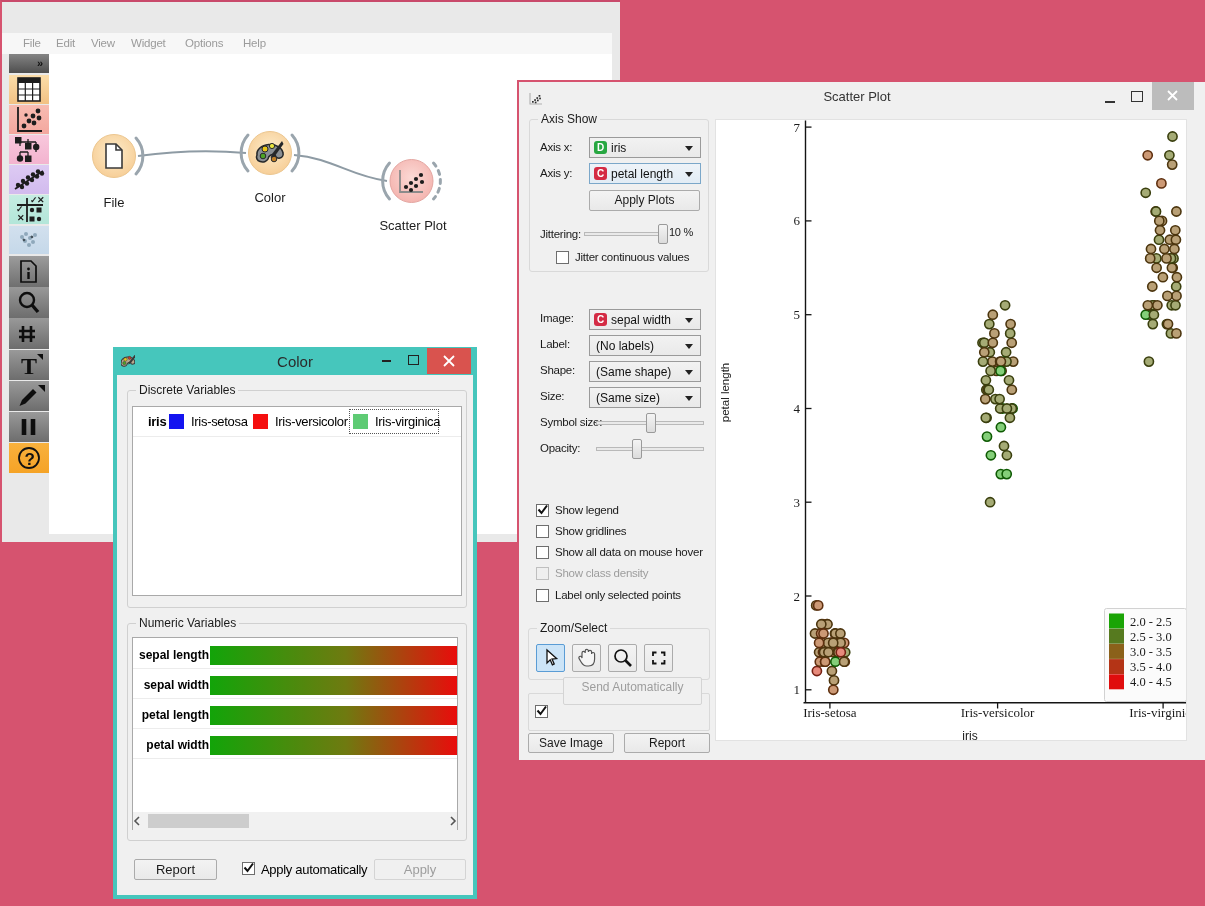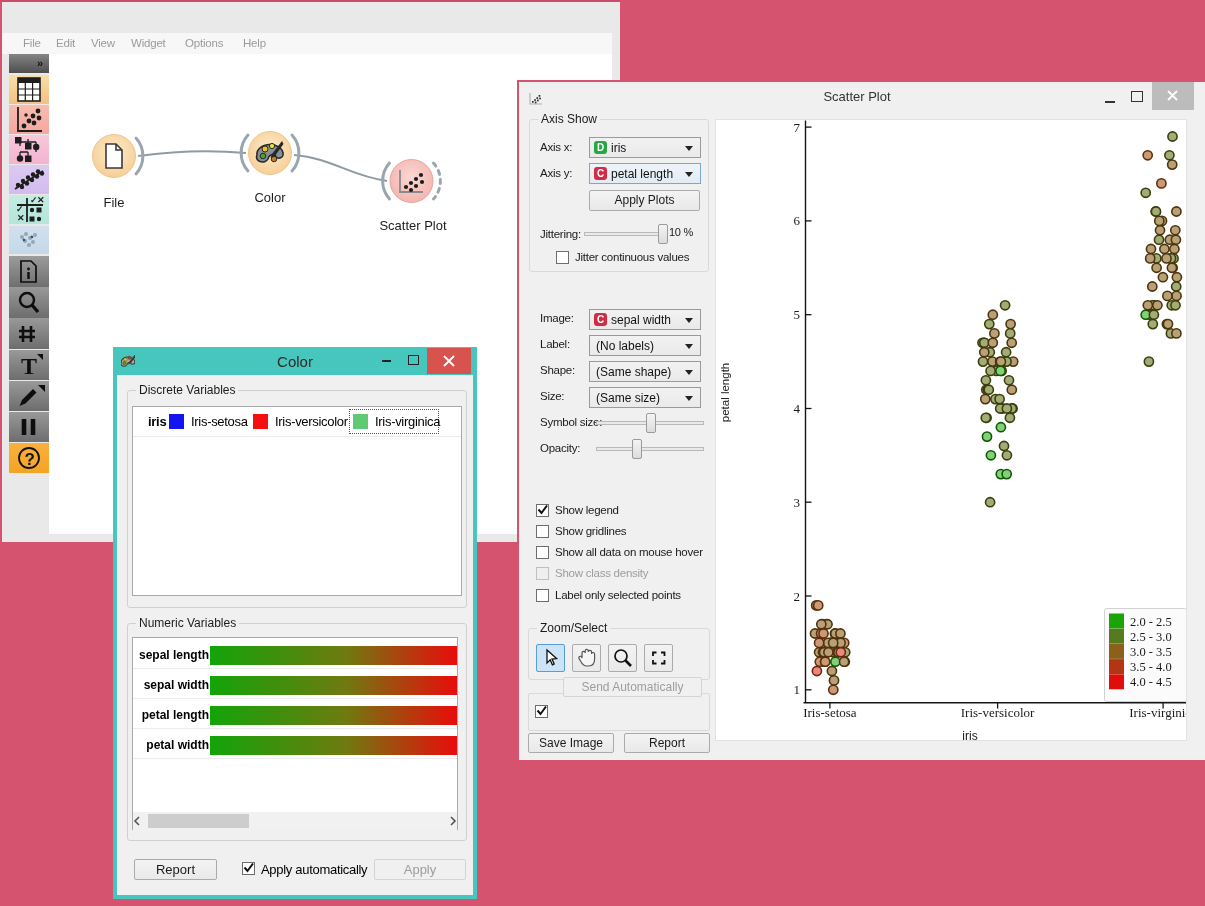--- a/index.html
+++ b/index.html
@@ -371,21 +371,21 @@
           <path d="M8 11 v-3.5 h3.5 M16 7.5 h3.5 v3.5 M19.5 15 v3.5 h-3.5 M11.5 18.5 h-3.5 v-3.5" fill="none" stroke="#111" stroke-width="1.8"></path>
         </svg>
     </div>
 
     <div class="group" style="left:9px;top:609px;width:182px;height:38px;border-radius:2px"></div>
     <span class="cb" style="left:16px;top:621px">
         <svg width="14" height="14">
           <path d="M2.5 6.5 l3 3.5 L11 2.5" stroke="#111" stroke-width="2" fill="none"></path>
         </svg>
       </span>
-    <div class="btn dis" style="left:44px;top:593px;width:139px;height:20px;line-height:18px">Send Automatically</div>
+    <div class="btn dis" style="left:44px;top:593px;width:139px;height:28px;line-height:18px">Send Automatically</div>
     <div class="btn" style="left:9px;top:649px;width:86px;height:20px;line-height:18px">Save Image</div>
     <div class="btn" style="left:105px;top:649px;width:86px;height:20px;line-height:18px">Report</div>
   </div>
   <div id="plotarea">
     <svg width="470" height="620" viewBox="716 120 470 620" id="plotsvg">
         <path d="M805.5 120.5 V703 M803.5 702.75 H1186" stroke="#141414" stroke-width="1.4" fill="none"></path>
 <line x1="805.5" y1="689.8" x2="811.5" y2="689.8" stroke="#141414" stroke-width="1.3"></line>
 <text x="800" y="694.3" text-anchor="end" font-family="Liberation Serif" font-size="13" fill="#1a1a1a">1</text>
 <line x1="805.5" y1="596.0" x2="811.5" y2="596.0" stroke="#141414" stroke-width="1.3"></line>
 <text x="800" y="600.5" text-anchor="end" font-family="Liberation Serif" font-size="13" fill="#1a1a1a">2</text>

